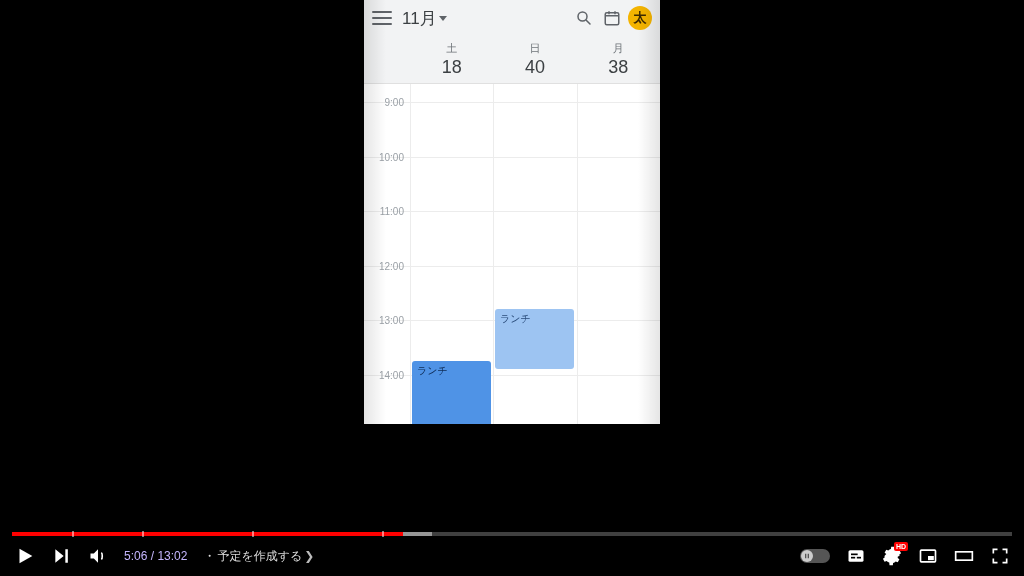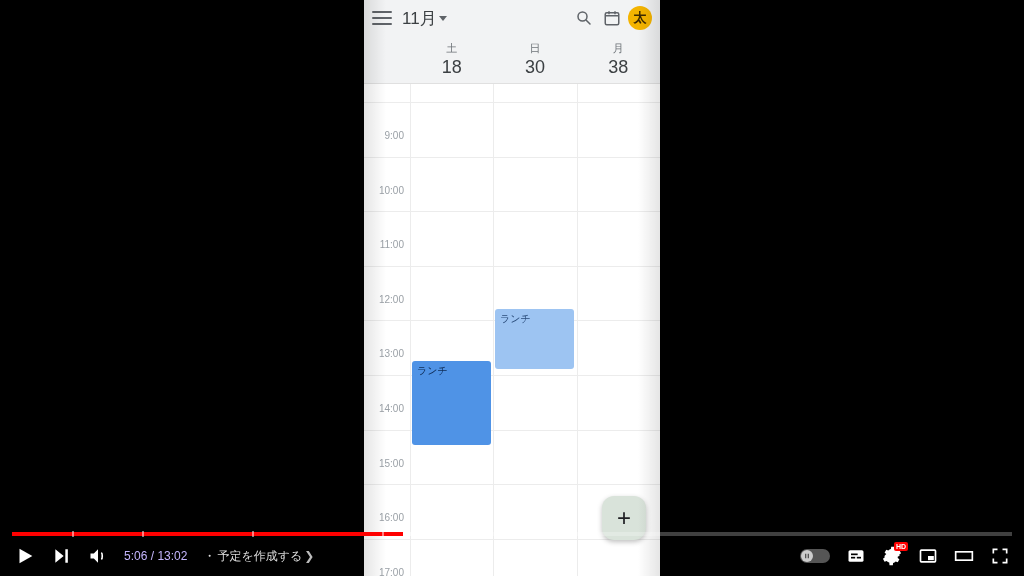--- a/index.html
+++ b/index.html
@@ -3,21 +3,21 @@
 <meta charset="utf-8">
 <style>
   * { box-sizing: border-box; margin: 0; padding: 0; }
   html, body { width: 1024px; height: 576px; overflow: hidden; font-family: Arial, sans-serif; }
   body { background: #000; position: relative; }
 
   
   .phone {
     position: absolute;
     left: 364px; top: 0;
-    width: 296px; height: 576px;
+    width: 296px; height: 424px;
     background: #fff;
     overflow: hidden;
   }
 
   
   .app-header {
     height: 36px;
     display: flex;
     align-items: center;
     padding: 0 8px;
@@ -40,21 +40,21 @@
     border-bottom: 1px solid #e0e0e0;
   }
   .time-gutter-head { width: 46px; }
   .day-head { flex: 1; text-align: center; display: flex; flex-direction: column; justify-content: center; }
   .day-name { font-size: 11px; color: #70757a; }
   .day-num { font-size: 18px; color: #3c4043; margin-top: 1px; }
 
   
   .grid-area { position: relative; height: 492px; overflow: hidden; background: #fff; }
   .hour-row { position: absolute; left: 0; right: 0; height: 54.6px; border-top: 1px solid #ececec; }
-  .hour-label { position: absolute; left: 0; width: 46px; text-align: right; padding-right: 6px; font-size: 10px; color: #9aa0a6; transform: translateY(-6px); margin-top: 33px; }
+  .hour-label { position: absolute; left: 0; width: 46px; text-align: right; padding-right: 6px; font-size: 10px; color: #9aa0a6; transform: translateY(-6px); }
   .col-line { position: absolute; top: 0; bottom: 0; width: 1px; background: #ececec; }
 
   
   .event { position: absolute; border-radius: 3px; padding: 3px 5px; font-size: 10px; color: #264a7a; overflow: hidden; cursor: pointer; }
   .ev-sat { background: #4f93e6; color: #0d2b55; }
   .ev-sun { background: #9dc4f2; color: #2a4c7a; }
 
   
   .fab {
     position: absolute;
@@ -155,21 +155,21 @@
   </div>
 
   <div class="day-header-row">
     <div class="time-gutter-head"></div>
     <div class="day-head">
       <div class="day-name">土</div>
       <div class="day-num">18</div>
     </div>
     <div class="day-head">
       <div class="day-name">日</div>
-      <div class="day-num">30</div>
+      <div class="day-num">40</div>
     </div>
     <div class="day-head">
       <div class="day-name">月</div>
       <div class="day-num">38</div>
     </div>
   </div>
 
   <div class="grid-area">
 
     <div class="col-line" style="left:46px"></div>

